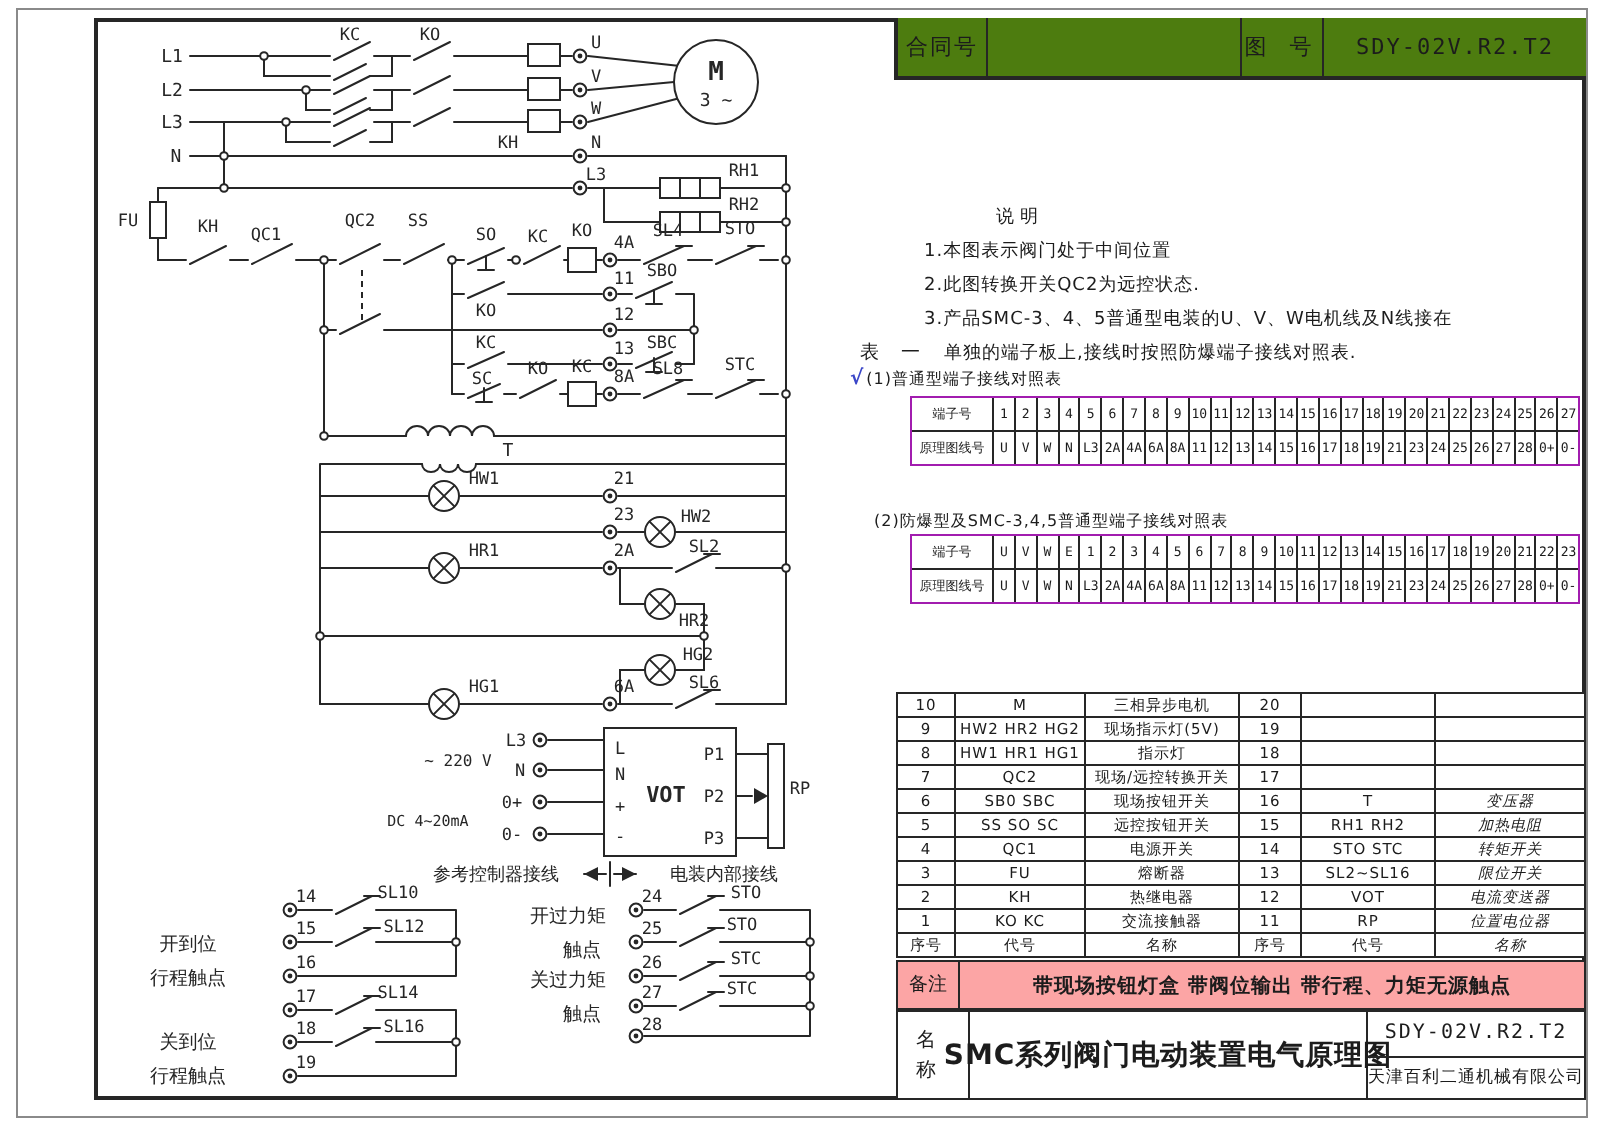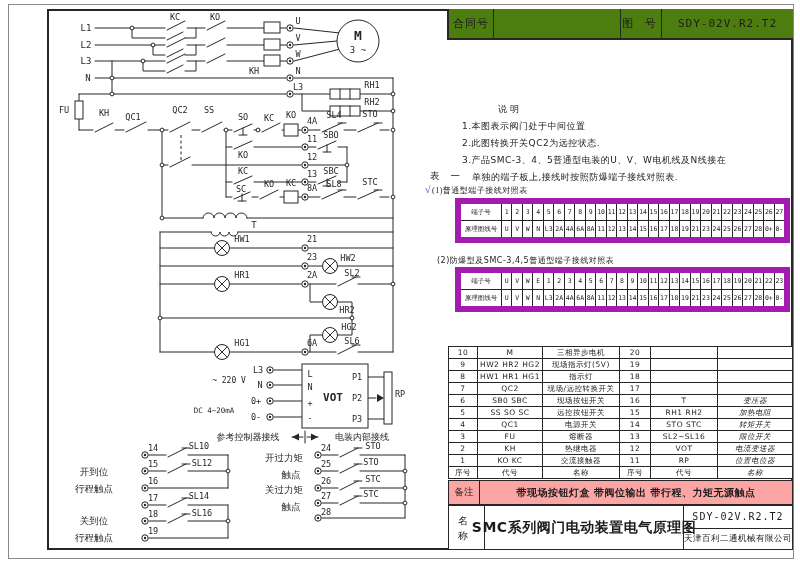--- a/index.html
+++ b/index.html
@@ -24,24 +24,24 @@
   .h-empty{width:126px;border-right:1px solid #262626;}
   .h-lab2{width:40px;border-right:1px solid #262626;font-size:11px;letter-spacing:4px;}
   .h-val{flex:1;font-family:"DejaVu Sans Mono","Liberation Mono",monospace;font-size:11px;letter-spacing:1px;}
   
   .notes{left:462px;top:86px;width:330px;font-size:9px;line-height:17px;letter-spacing:0.5px;}
   .note-title{padding-left:36px;letter-spacing:3px;margin-top:15px;}
   .note-cont{padding-left:10px;}
   
   .t1-title{left:430px;top:170px;font-size:9.5px;letter-spacing:4px;}
   .subhead{font-size:8px;letter-spacing:0.5px;white-space:nowrap;}
-  .s1{left:425px;top:184px;font-family:Liberation Serif, serif;}
+  .s1{left:425px;top:184px;}
   .s2{left:437px;top:255px;}
   .check{color:#3a46c8;font-weight:bold;font-size:10px;margin-right:1px;}
-  .wtable{width:335px;border:6px solid #a21caf;background:#fff;}
+  .wtable{width:335px;border:1px solid #a21caf;background:#fff;}
   .wt1{left:455px;top:198px;}
   .wt2{left:455px;top:267px;}
   .wrow{display:flex;height:16px;}
   .wrow:first-child{border-bottom:1px solid #262626;}
   .wlab{width:40px;border-right:1px solid #262626;display:flex;align-items:center;justify-content:center;
         font-size:6.5px;white-space:nowrap;overflow:hidden;}
   .wcell{flex:1;border-right:1px solid #262626;display:flex;align-items:center;justify-content:center;
          font-size:6.5px;font-family:"DejaVu Sans Mono","Liberation Mono",monospace;overflow:hidden;}
   .wrow .wcell:last-child{border-right:none;}
   

